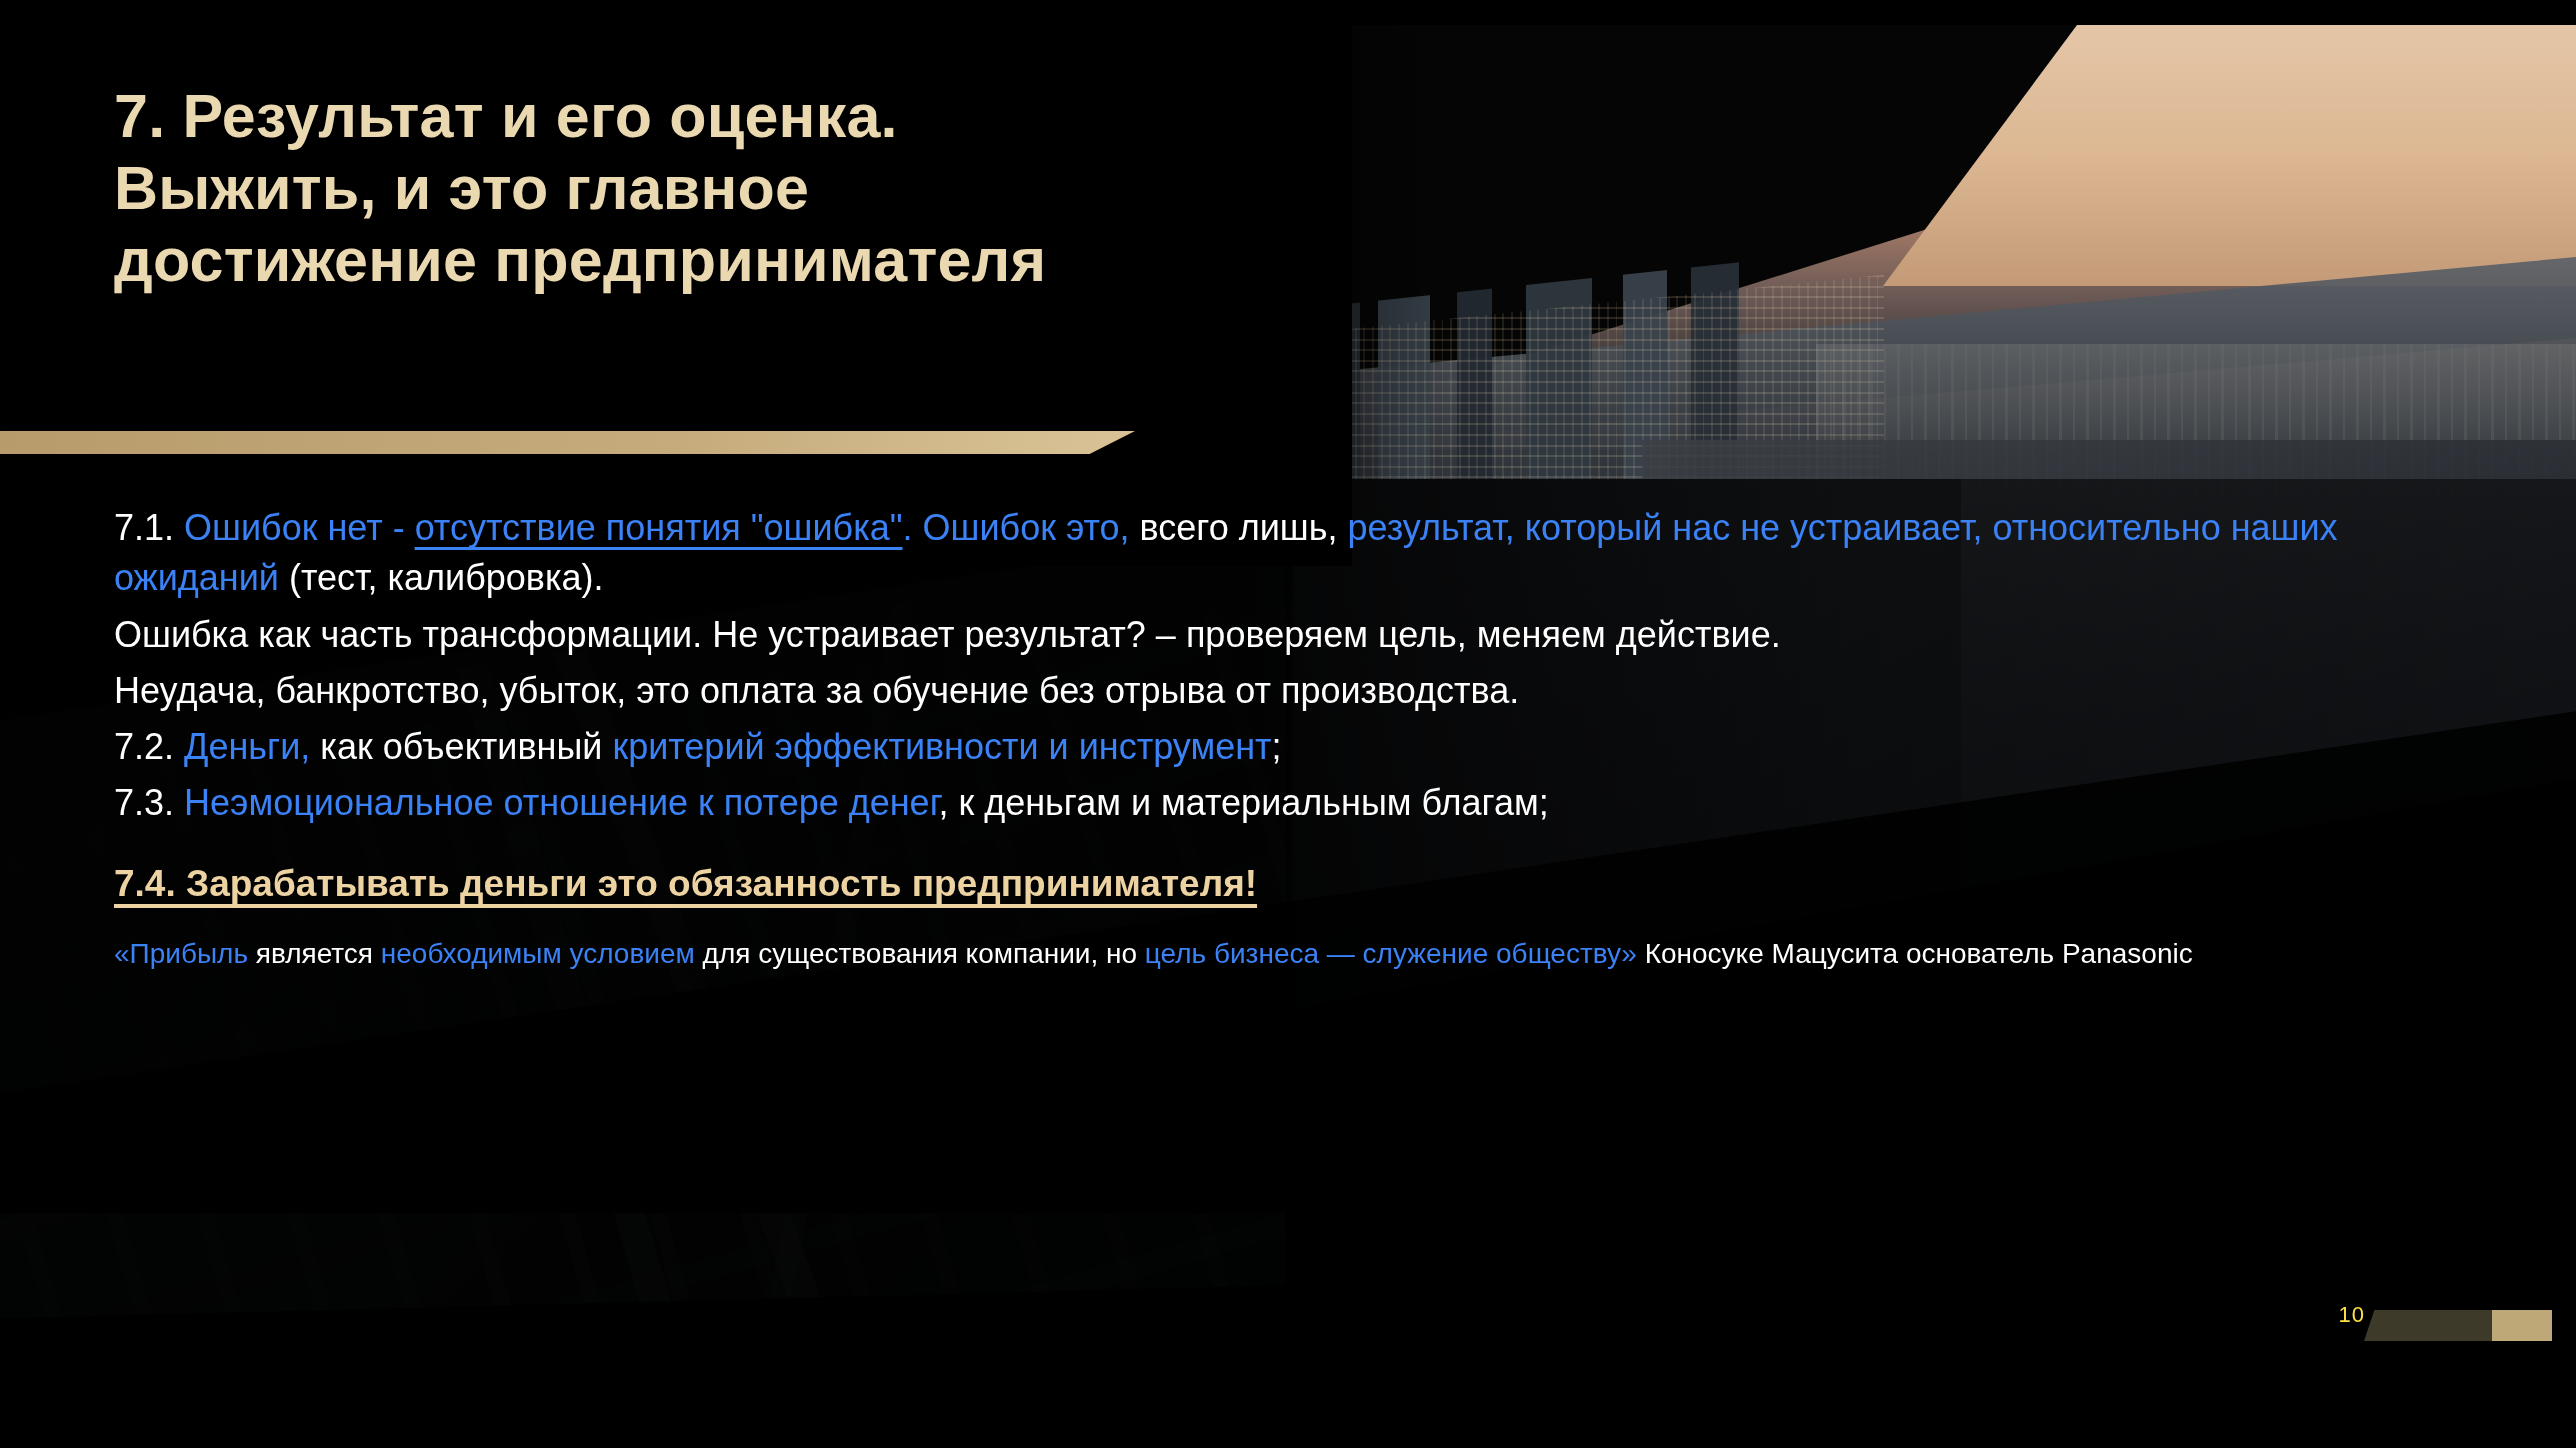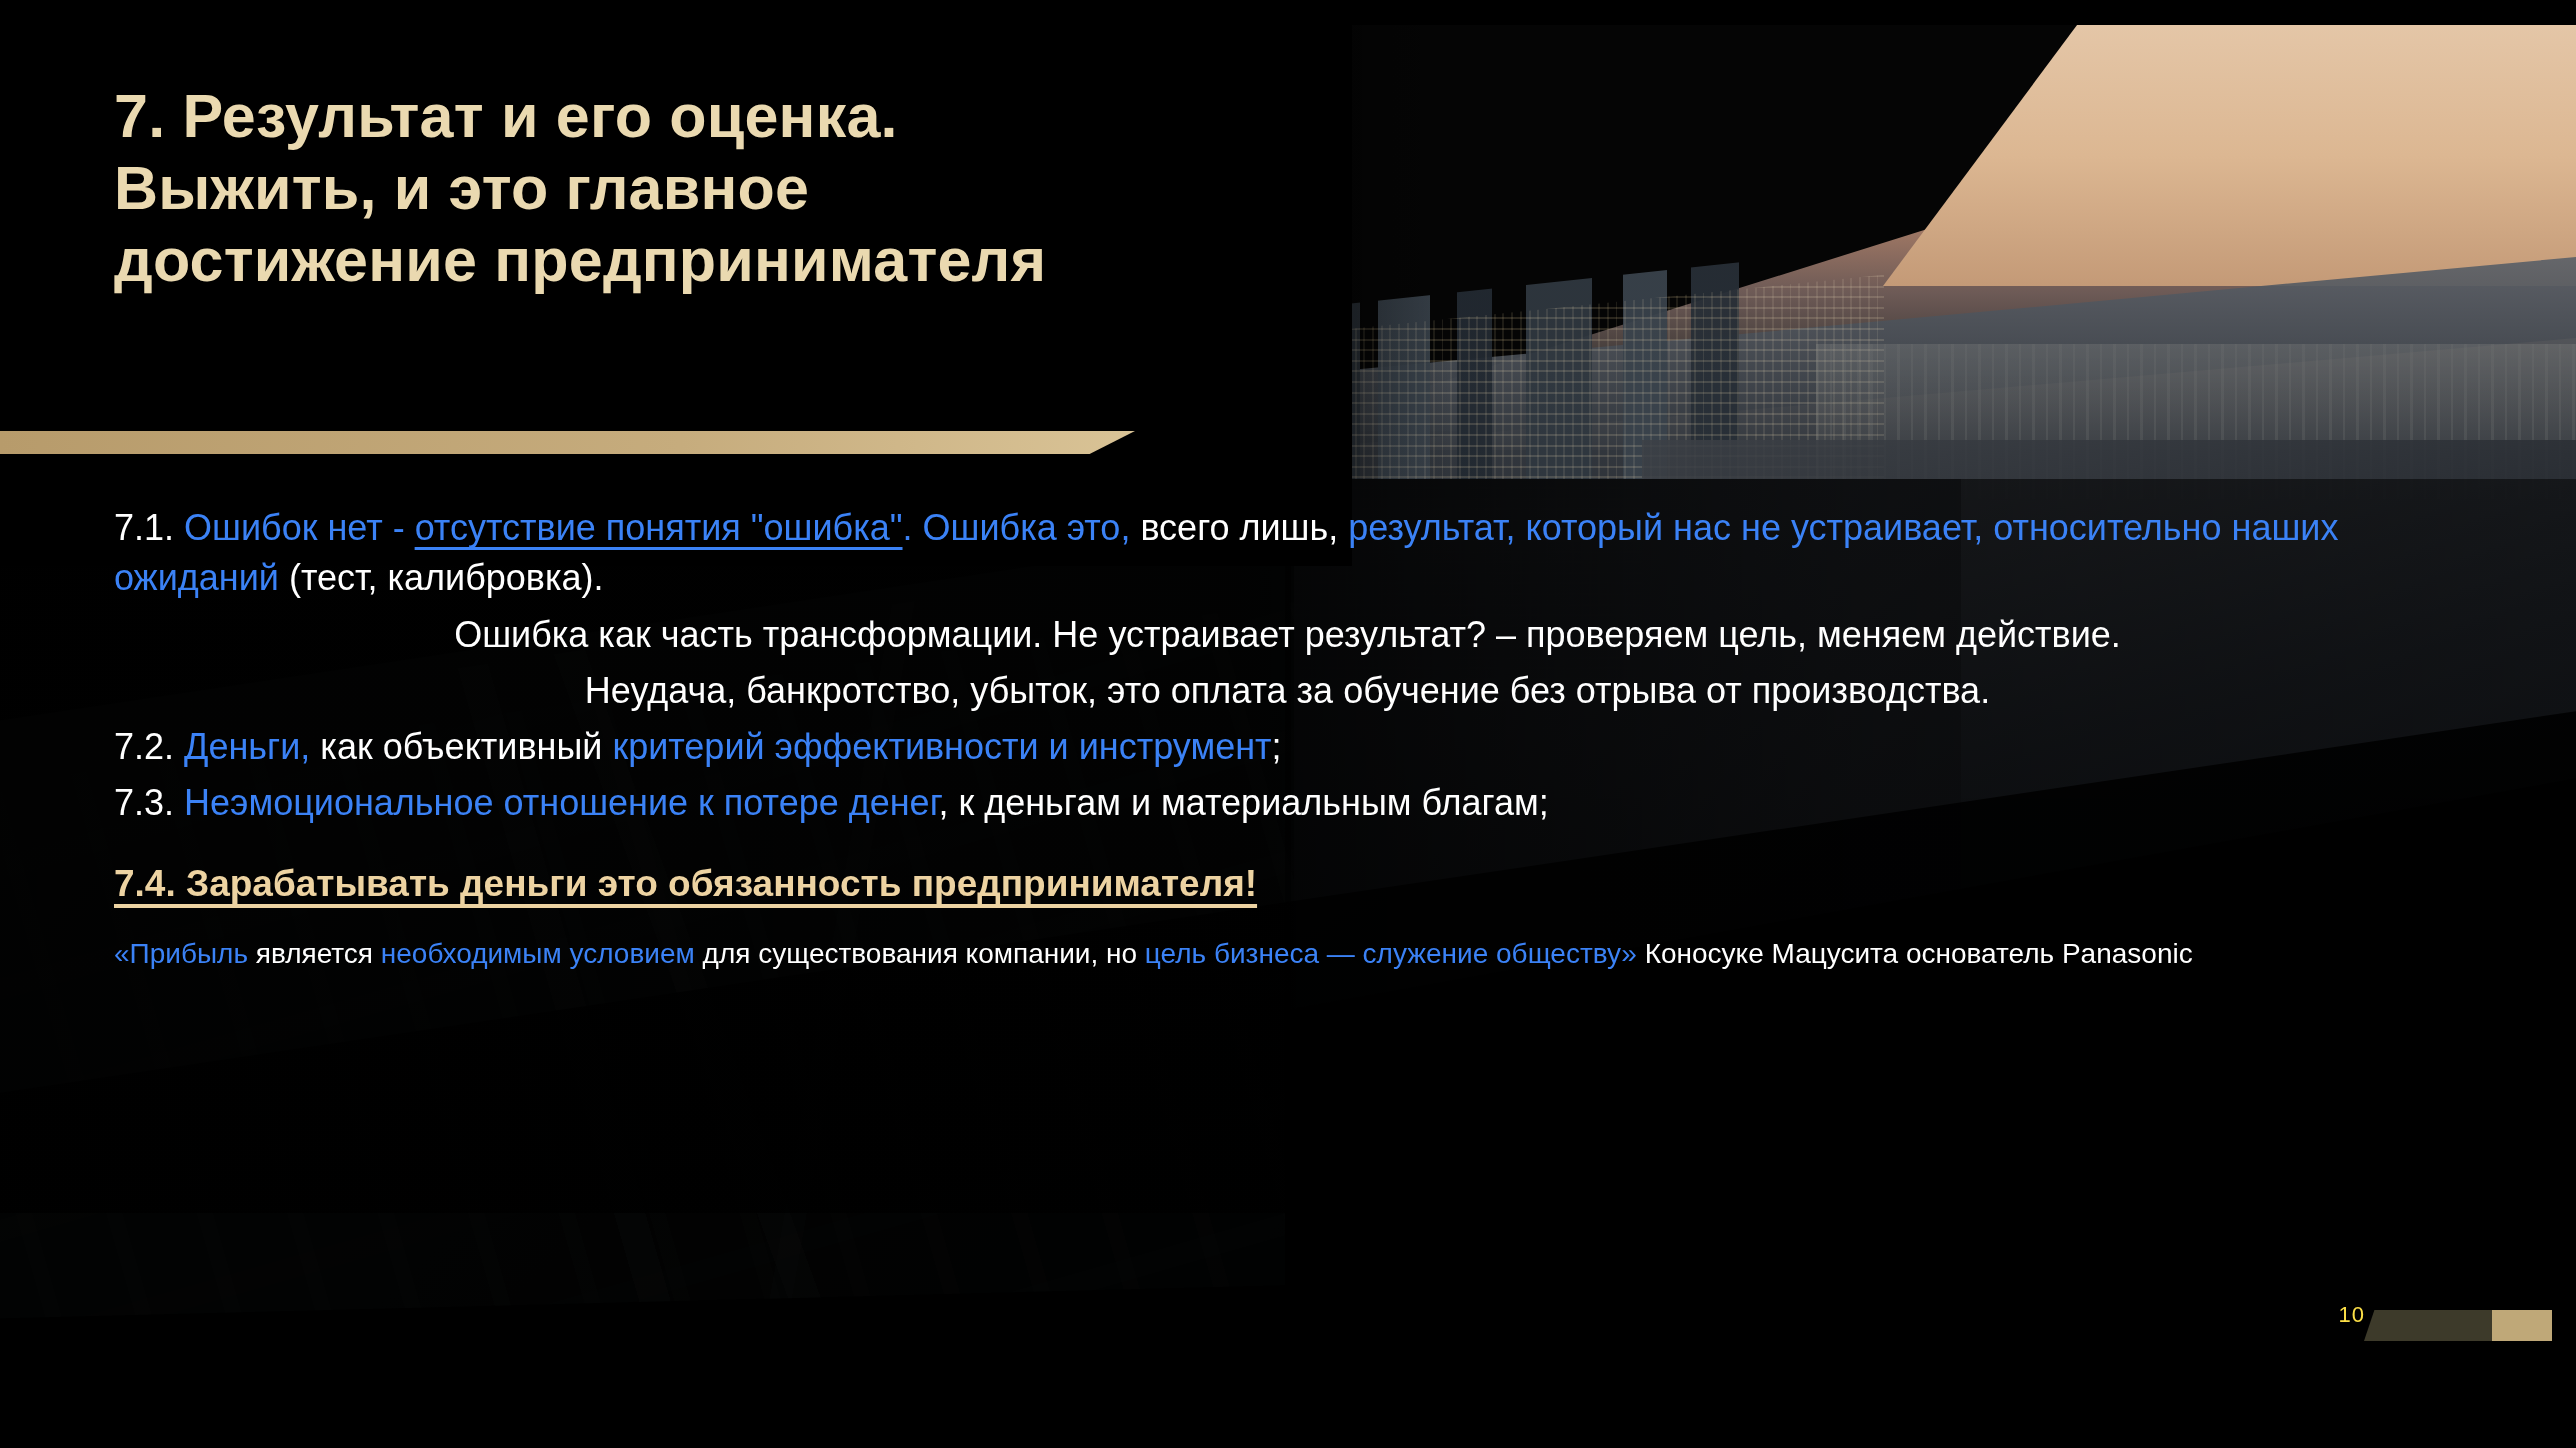--- a/index.html
+++ b/index.html
@@ -149,21 +149,21 @@
     color:#ead9b0;letter-spacing:0.2px;
     text-shadow:0 1.9px 7.7px rgba(0,0,0,.9);
   }
   .body{
     position:absolute;left:114px;top:478px;width:2347px;
     font-size:36px;line-height:1.40;color:#ffffff;
   }
   .body p{margin:0 0 5.8px 0;}
   .p-711{margin:0;}
   .gold{color:#3b82f6;}
-  .white{color:#ffffff;text-align:center;}
+  .white{color:#ffffff;}
   .ul{text-decoration:underline;text-underline-offset:6.8px;text-decoration-thickness:2.9px;}
   .h74{
     font-weight:bold;color:#edd3a2;
     text-decoration:underline;text-underline-offset:7.7px;text-decoration-thickness:3.9px;
     margin:29px 0 25px 0;font-size:37px;
   }
   .quote{ text-align:justify; font-size:28px; line-height:1.42; }
   .quote p{margin:0;}
 
   .pagenum{
@@ -208,21 +208,21 @@
   <div class="gold-rule"></div>
 
   <div class="title">
     <div>7. Результат и его оценка.</div>
     <div>Выжить, и это главное</div>
     <div>достижение предпринимателя</div>
   </div>
 
   <div class="body">
 
-    <p class="p-711"><span class="white">7.1.</span><span class="gold"> Ошибок нет - </span><span class="gold ul">отсутствие понятия "ошибка"</span><span class="gold">. Ошибка это, </span><span class="white">всего лишь, </span><span class="gold">результат, который нас не устраивает, относительно наших ожиданий </span><span class="white">(тест, калибровка).</span></p>
+    <p class="p-711"><span class="white">7.1.</span><span class="gold"> Ошибок нет - </span><span class="gold ul">отсутствие понятия "ошибка"</span><span class="gold">. Ошибок это, </span><span class="white">всего лишь, </span><span class="gold">результат, который нас не устраивает, относительно наших ожиданий </span><span class="white">(тест, калибровка).</span></p>
 
     <p class="white">Ошибка как часть трансформации. Не устраивает результат? – проверяем цель, меняем действие.</p>
 
     <p class="white">Неудача, банкротство, убыток, это оплата за обучение без отрыва от производства.</p>
 
     <p><span class="white">7.2.</span><span class="gold"> Деньги, </span><span class="white">как объективный </span><span class="gold">критерий эффективности и инструмент</span><span class="white">;</span></p>
 
     <p><span class="white">7.3.</span><span class="gold"> Неэмоциональное отношение к потере денег</span><span class="white">, к деньгам и материальным благам;</span></p>
 
     <div class="h74">7.4. Зарабатывать деньги это обязанность предпринимателя!</div>

